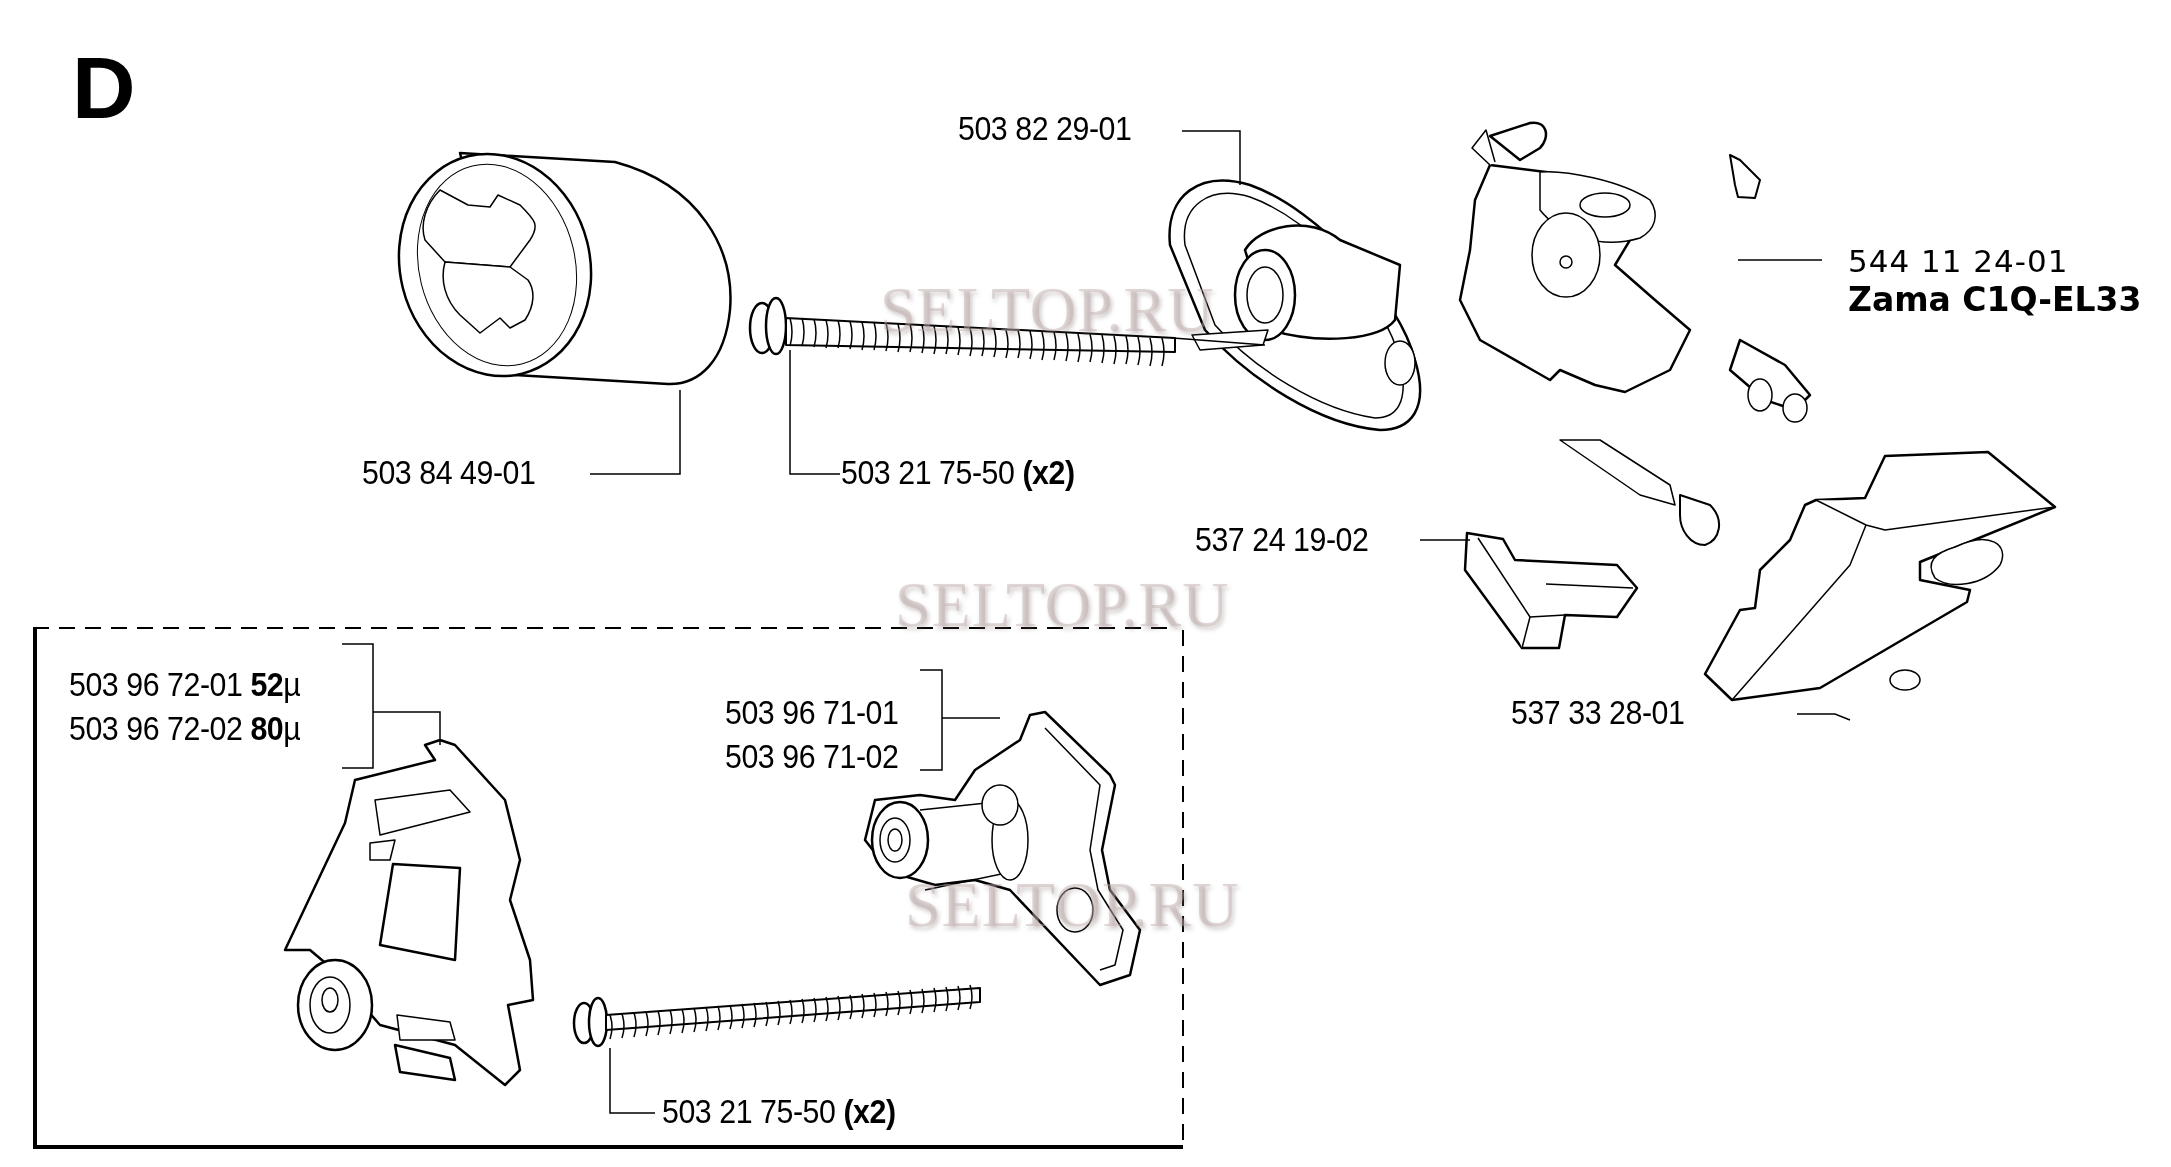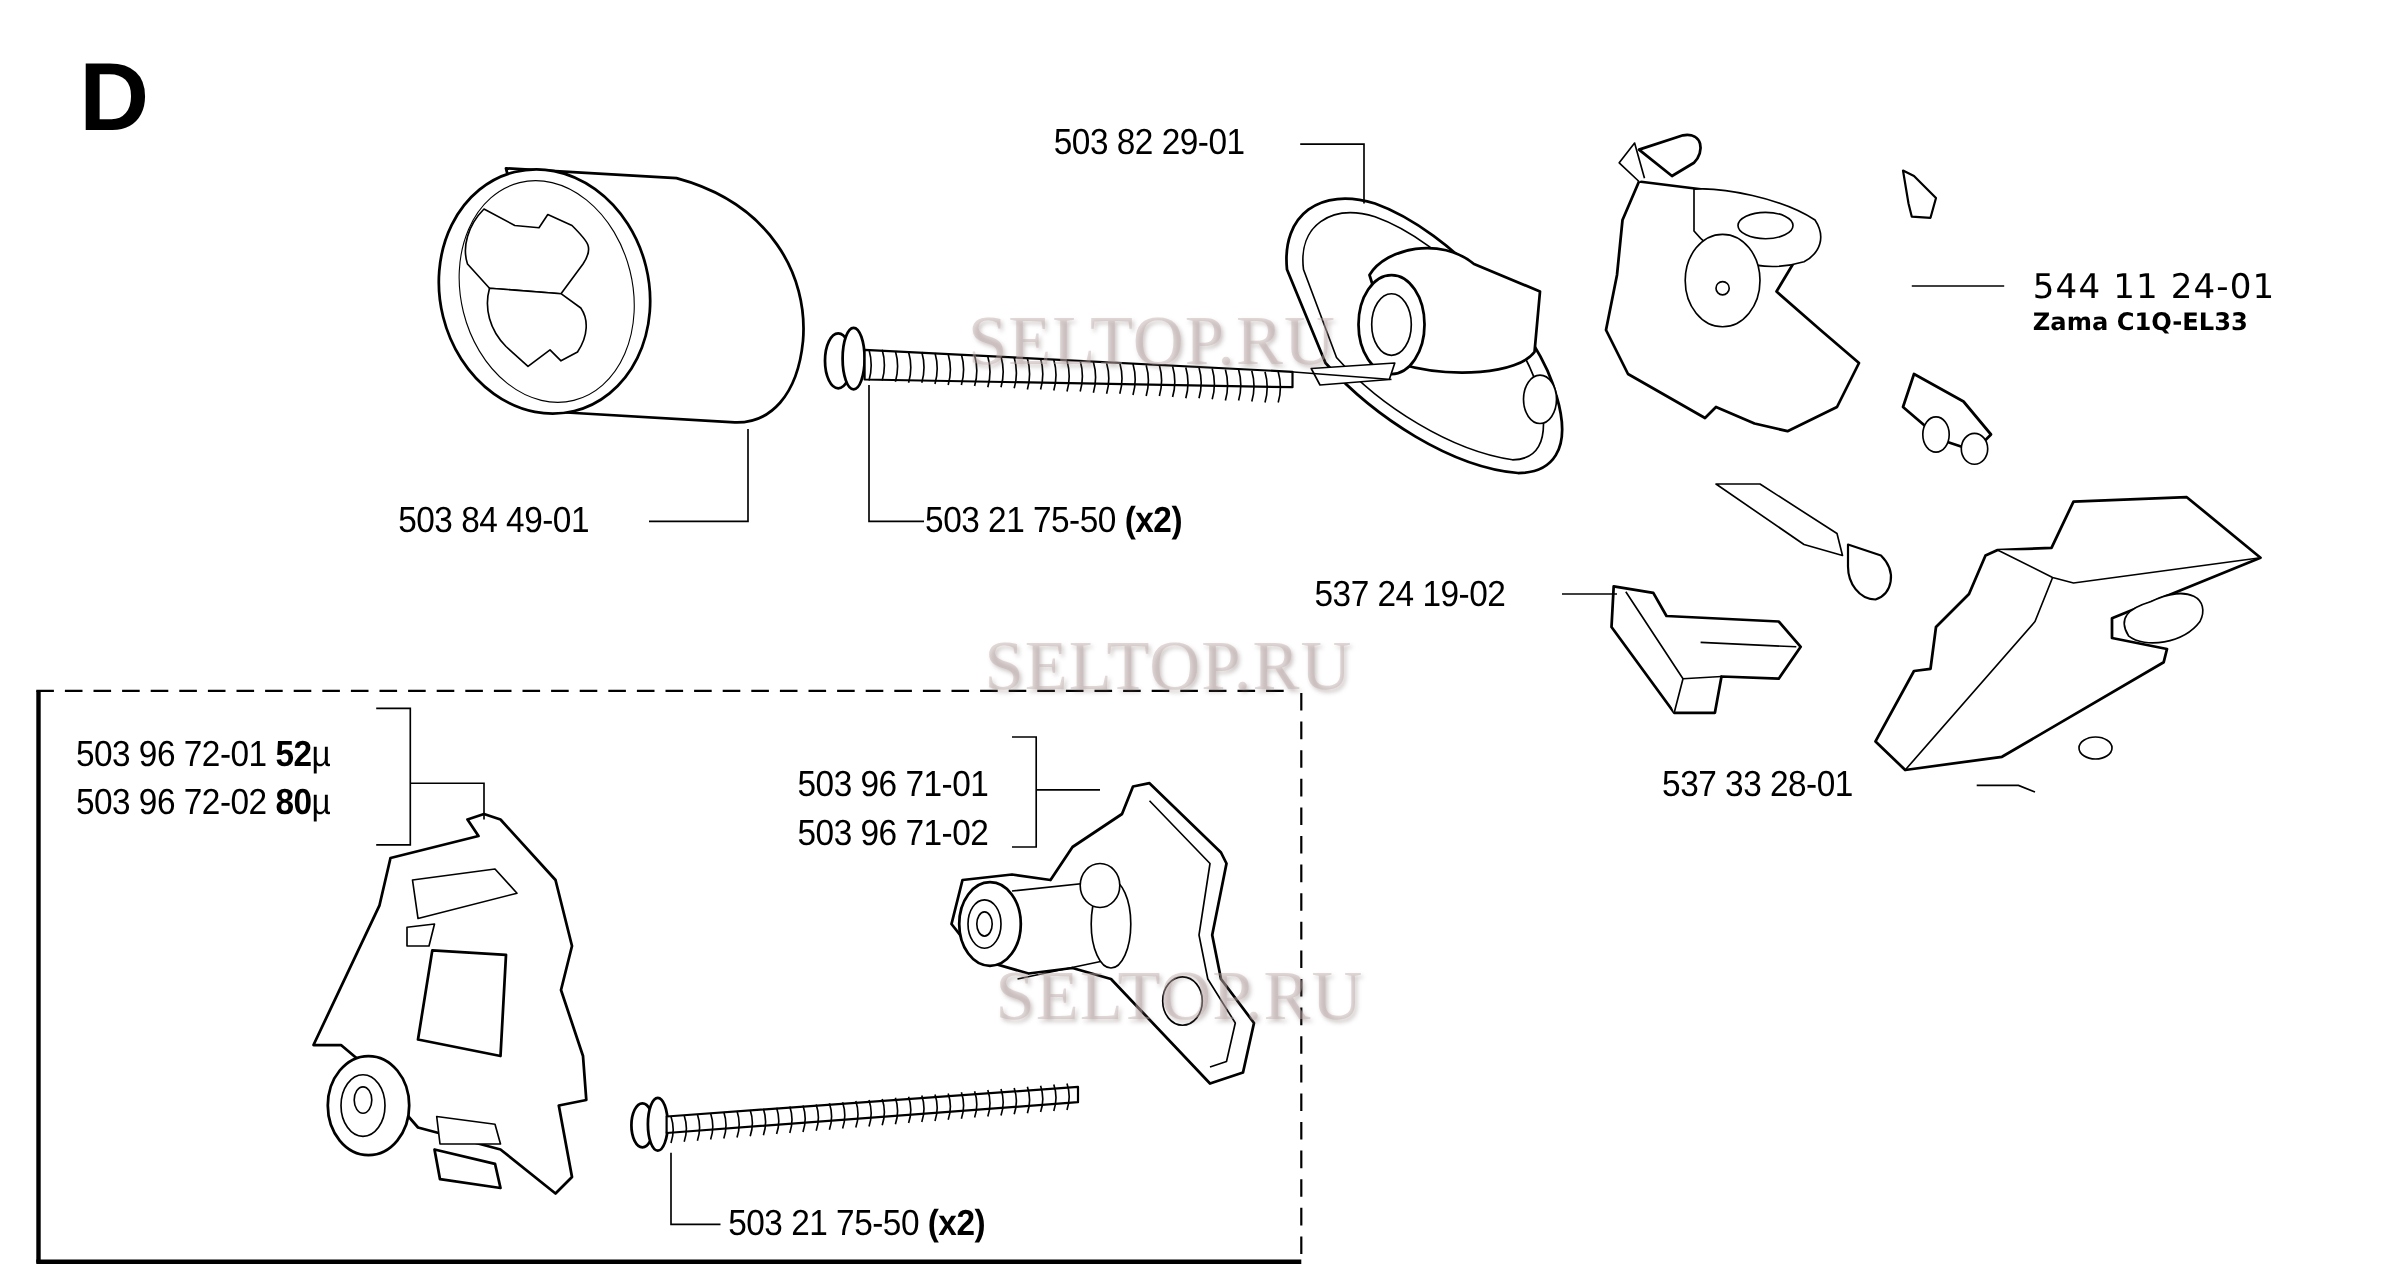--- a/index.html
+++ b/index.html
@@ -3,21 +3,21 @@
 <meta charset="utf-8">
 <style>
   html, body { margin:0; padding:0; background:#ffffff; }
   body { width:2171px; height:1167px; position:relative; overflow:hidden;
          font-family:"Liberation Sans", "DejaVu Sans", sans-serif; color:#000; }
   .abs { position:absolute; white-space:nowrap; }
   .section-letter { font-family:"Liberation Sans", sans-serif; font-weight:bold; font-size:88px; line-height:1; }
   .pn { font-family:"Liberation Sans", sans-serif; font-size:33px; line-height:1; letter-spacing:-0.5px; transform:scaleX(0.92); transform-origin:left center; }
   .pn b { font-weight:bold; }
   .pn-wide { font-family:"DejaVu Sans", sans-serif; font-size:31px; line-height:1; letter-spacing:1px; }
-  .pn-bold { font-family:"DejaVu Sans", sans-serif; font-weight:bold; font-size:22px; line-height:1; }
+  .pn-bold { font-family:"DejaVu Sans", sans-serif; font-weight:bold; font-size:33px; line-height:1; }
   .watermark { font-family:"Liberation Serif", "DejaVu Serif", serif; font-weight:normal; font-size:64px;
                color:rgba(190,170,170,0.45); text-shadow:2px 3px 4px rgba(120,100,100,0.35); letter-spacing:1px; }
   svg.drawing { position:absolute; left:0; top:0; }
 </style>
 </head>
 <body>
 
 <svg class="drawing" width="2171" height="1167" viewBox="0 0 2171 1167">
   <g fill="#fff" stroke="#000" stroke-width="2.5" stroke-linejoin="round">
 

